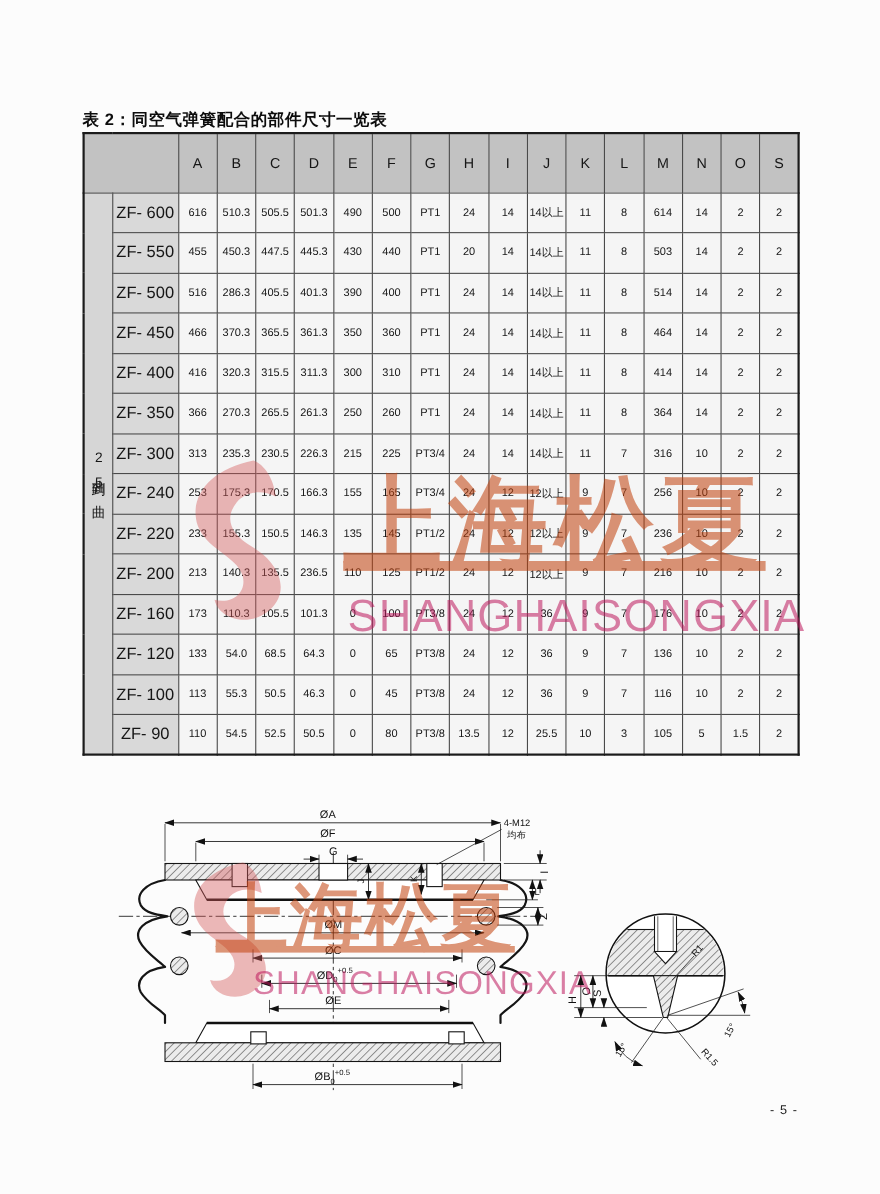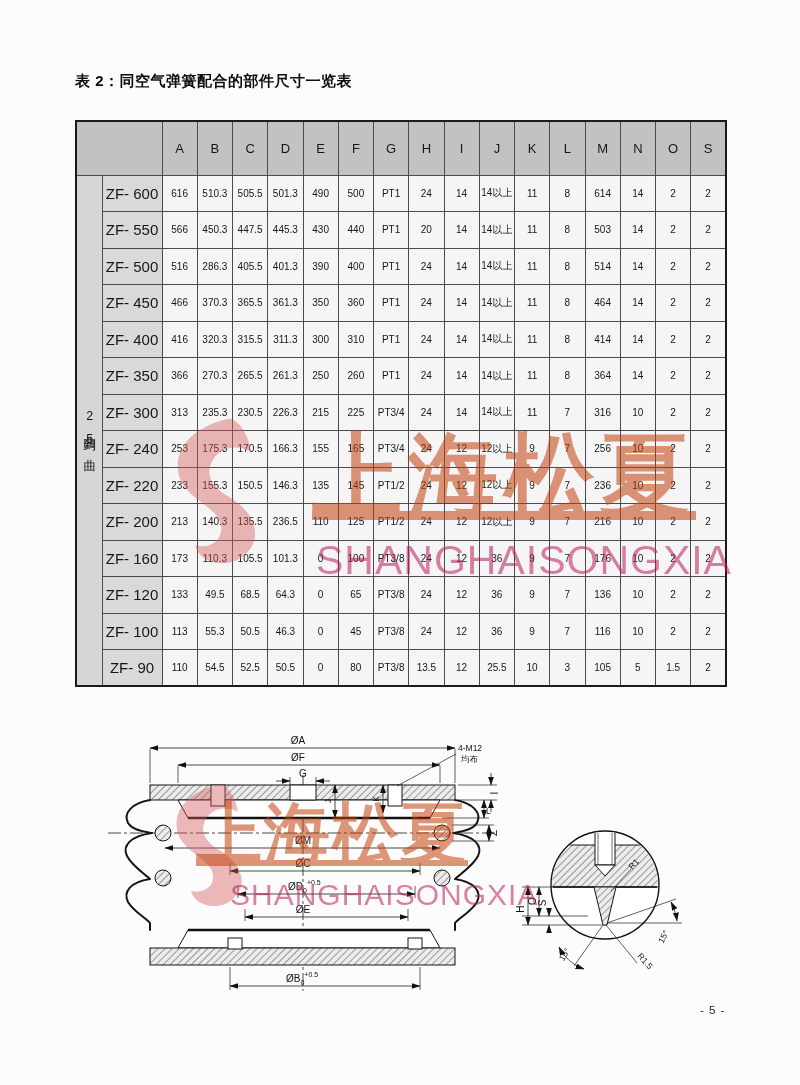--- a/index.html
+++ b/index.html
@@ -1,21 +1,21 @@
 <!DOCTYPE html>
 <html><head>
 <meta charset="utf-8">
 <style>
   html,body{margin:0;padding:0;}
   body{
     width:800px;height:1085px;position:relative;background:#fcfcfc;
     font-family:"Liberation Sans", sans-serif;color:#111;overflow:hidden;
   }
   .title{
-    position:absolute;left:75px;top:72px;margin:0;
+    position:absolute;left:75px;top:100px;margin:0;
     font-size:15px;font-weight:bold;color:#0d0d0d;letter-spacing:.5px;
   }
   
   .spec-table{
     position:absolute;left:75px;top:120px;width:652px;
     border-collapse:collapse;table-layout:fixed;
     border:2px solid #1b1b1b;z-index:1;
   }
   .spec-table th,.spec-table td{
     border:1px solid #4a4a4a;text-align:center;vertical-align:middle;
@@ -122,21 +122,21 @@
           <td class="data-cell">14以上</td>
           <td class="data-cell">11</td>
           <td class="data-cell">8</td>
           <td class="data-cell">614</td>
           <td class="data-cell">14</td>
           <td class="data-cell">2</td>
           <td class="data-cell">2</td>
         </tr>
         <tr>
           <td class="model-cell">ZF- 550</td>
-          <td class="data-cell">566</td>
+          <td class="data-cell">455</td>
           <td class="data-cell">450.3</td>
           <td class="data-cell">447.5</td>
           <td class="data-cell">445.3</td>
           <td class="data-cell">430</td>
           <td class="data-cell">440</td>
           <td class="data-cell">PT1</td>
           <td class="data-cell">20</td>
           <td class="data-cell">14</td>
           <td class="data-cell">14以上</td>
           <td class="data-cell">11</td>
@@ -313,21 +313,21 @@
           <td class="data-cell">9</td>
           <td class="data-cell">7</td>
           <td class="data-cell">176</td>
           <td class="data-cell">10</td>
           <td class="data-cell">2</td>
           <td class="data-cell">2</td>
         </tr>
         <tr>
           <td class="model-cell">ZF- 120</td>
           <td class="data-cell">133</td>
-          <td class="data-cell">49.5</td>
+          <td class="data-cell">54.0</td>
           <td class="data-cell">68.5</td>
           <td class="data-cell">64.3</td>
           <td class="data-cell">0</td>
           <td class="data-cell">65</td>
           <td class="data-cell">PT3/8</td>
           <td class="data-cell">24</td>
           <td class="data-cell">12</td>
           <td class="data-cell">36</td>
           <td class="data-cell">9</td>
           <td class="data-cell">7</td>

